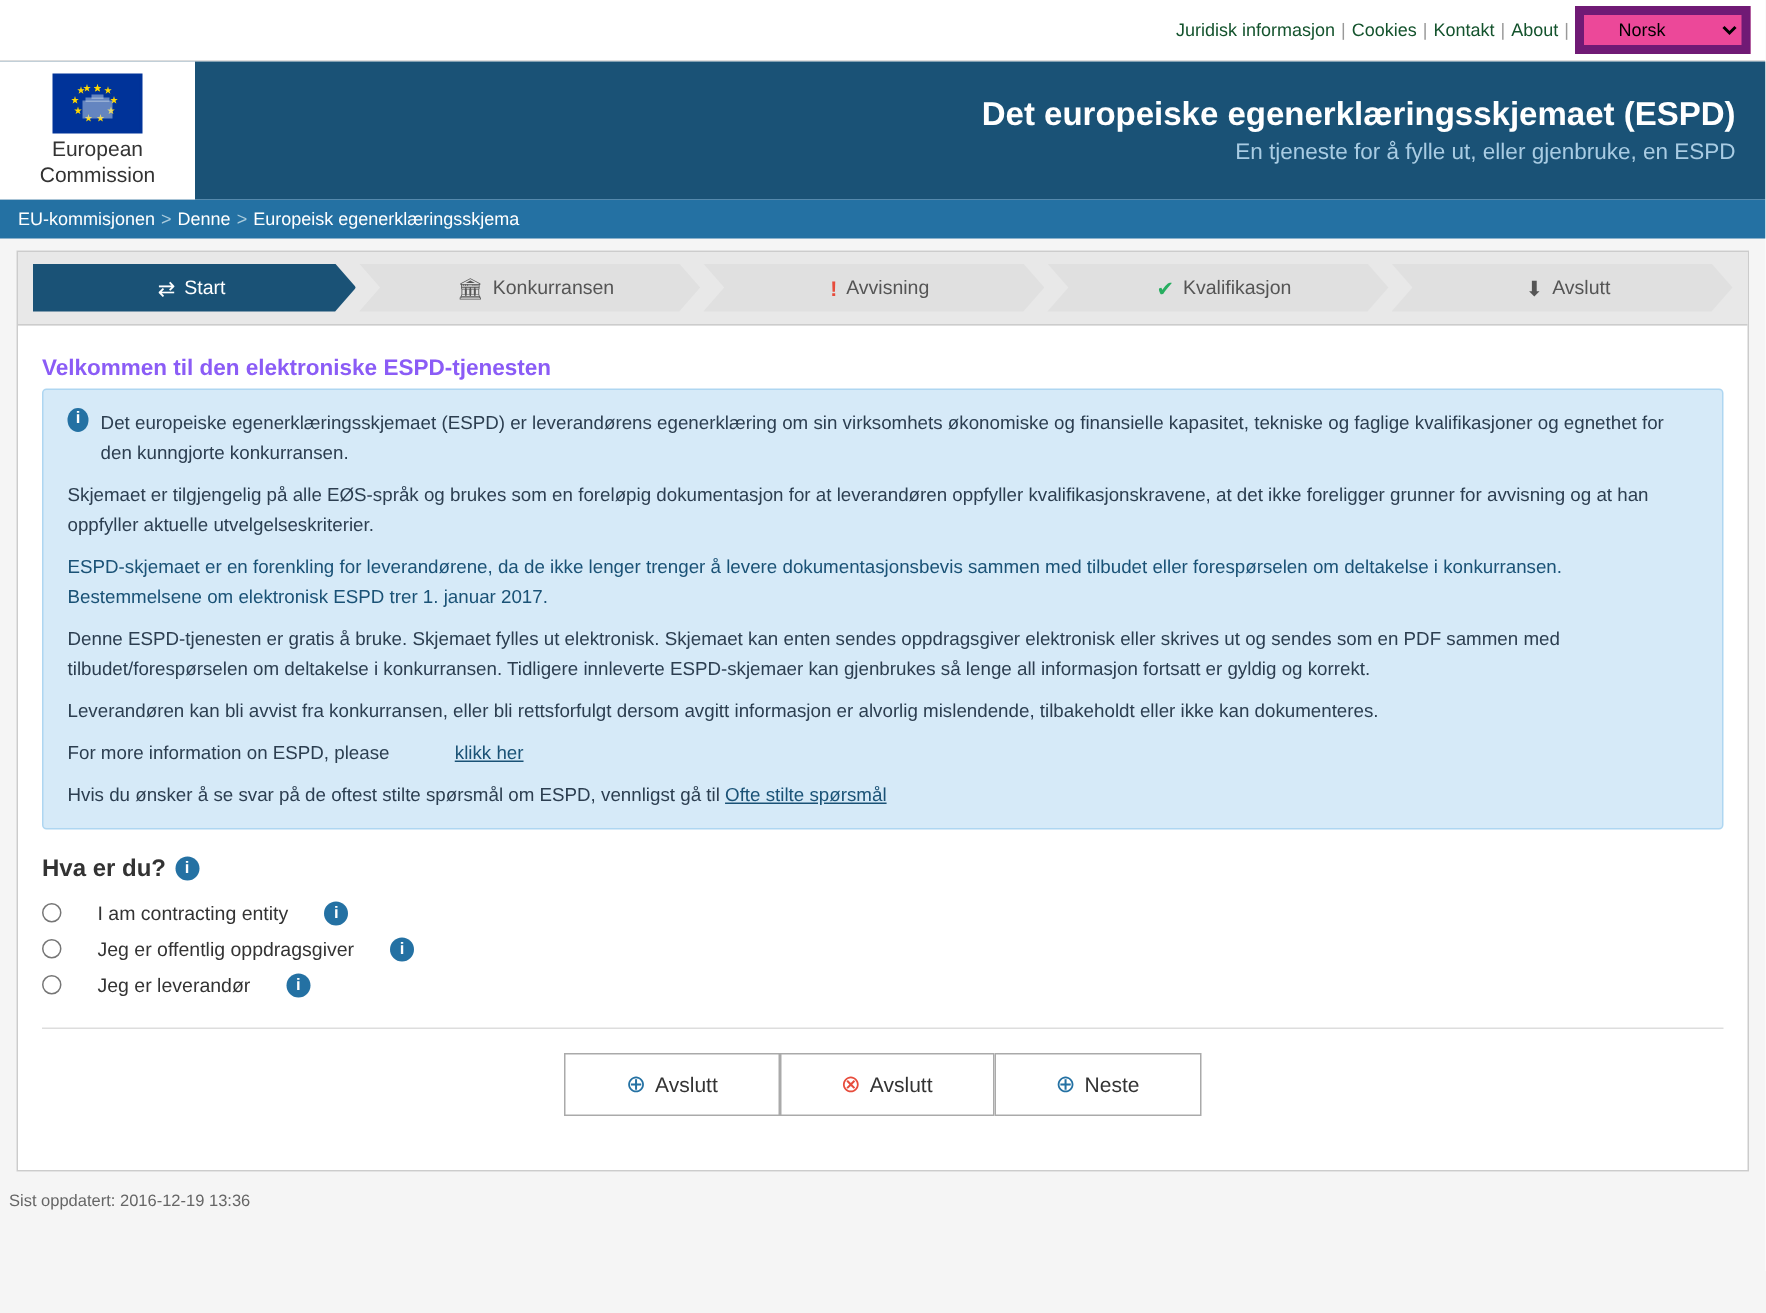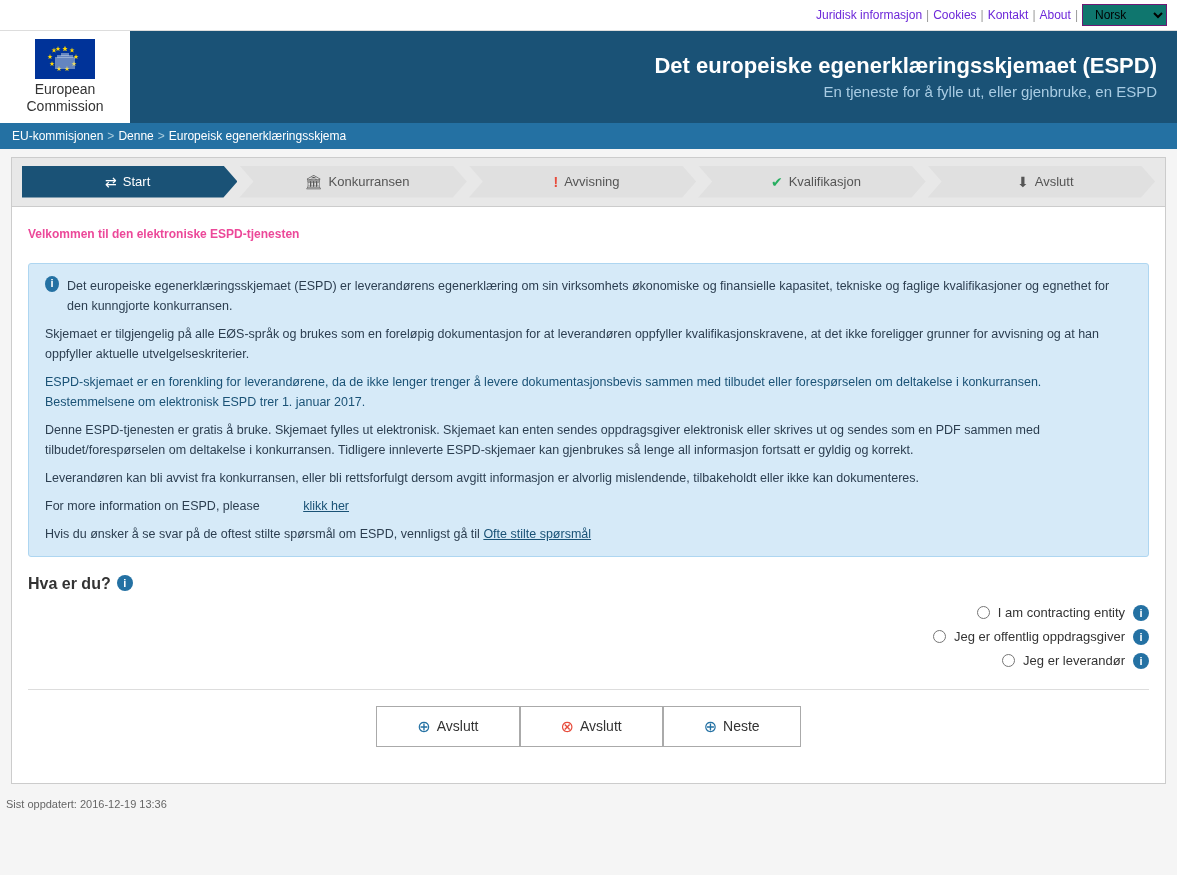--- a/index.html
+++ b/index.html
@@ -15,31 +15,31 @@
       border-bottom: 1px solid #ddd;
     }
     .top-nav-links {
       font-size: 12px;
       color: #555;
       display: flex;
       align-items: center;
       gap: 4px;
     }
     .top-nav-links a {
-      color: #6d28d9;
+      color: #14532d;
       text-decoration: none;
       cursor: pointer;
       text-align: right;
     }
     .top-nav-links .sep { color: #999; }
     .lang-select {
-      border: 1px solid #701a75;
-      padding: 2px 8px;
+      border: 6px solid #701a75;
+      padding: 2px 19px;
       font-size: 12px;
-      background: #0f766e;
+      background: #ec4899;
       cursor: pointer;
     }
 
     
     .header {
       background: #1a5276;
       color: #fff;
       display: flex;
       align-items: center;
       padding: 0;
@@ -140,24 +140,24 @@
       color: #fff;
     }
     .step-icon { font-size: 14px; }
 
     
     .content-area {
       padding: 20px 16px;
     }
 
     .welcome-title {
-      font-size: 12px;
+      font-size: 15px;
       font-weight: bold;
-      color: #ec4899;
-      margin-bottom: 22px;
+      color: #8b5cf6;
+      margin-bottom: 5px;
     }
 
     
     .info-box {
       background: #d6eaf8;
       border: 1px solid #aed6f1;
       border-radius: 3px;
       padding: 12px 16px;
       margin-bottom: 18px;
       font-size: 12.5px;
@@ -195,24 +195,23 @@
       background: #2471a3;
       color: #fff;
       border-radius: 50%;
       font-size: 11px;
       font-weight: bold;
       cursor: pointer;
     }
     .radio-option {
       display: flex;
       align-items: center;
-      gap: 8px;
+      gap: 24px;
       margin-bottom: 8px;
       font-size: 13px;
-      justify-content: flex-end;
     }
     .radio-option input[type=radio] {
       cursor: pointer;
       accent-color: #2471a3;
     }
 
     
     .button-bar {
       display: flex;
       justify-content: center;

